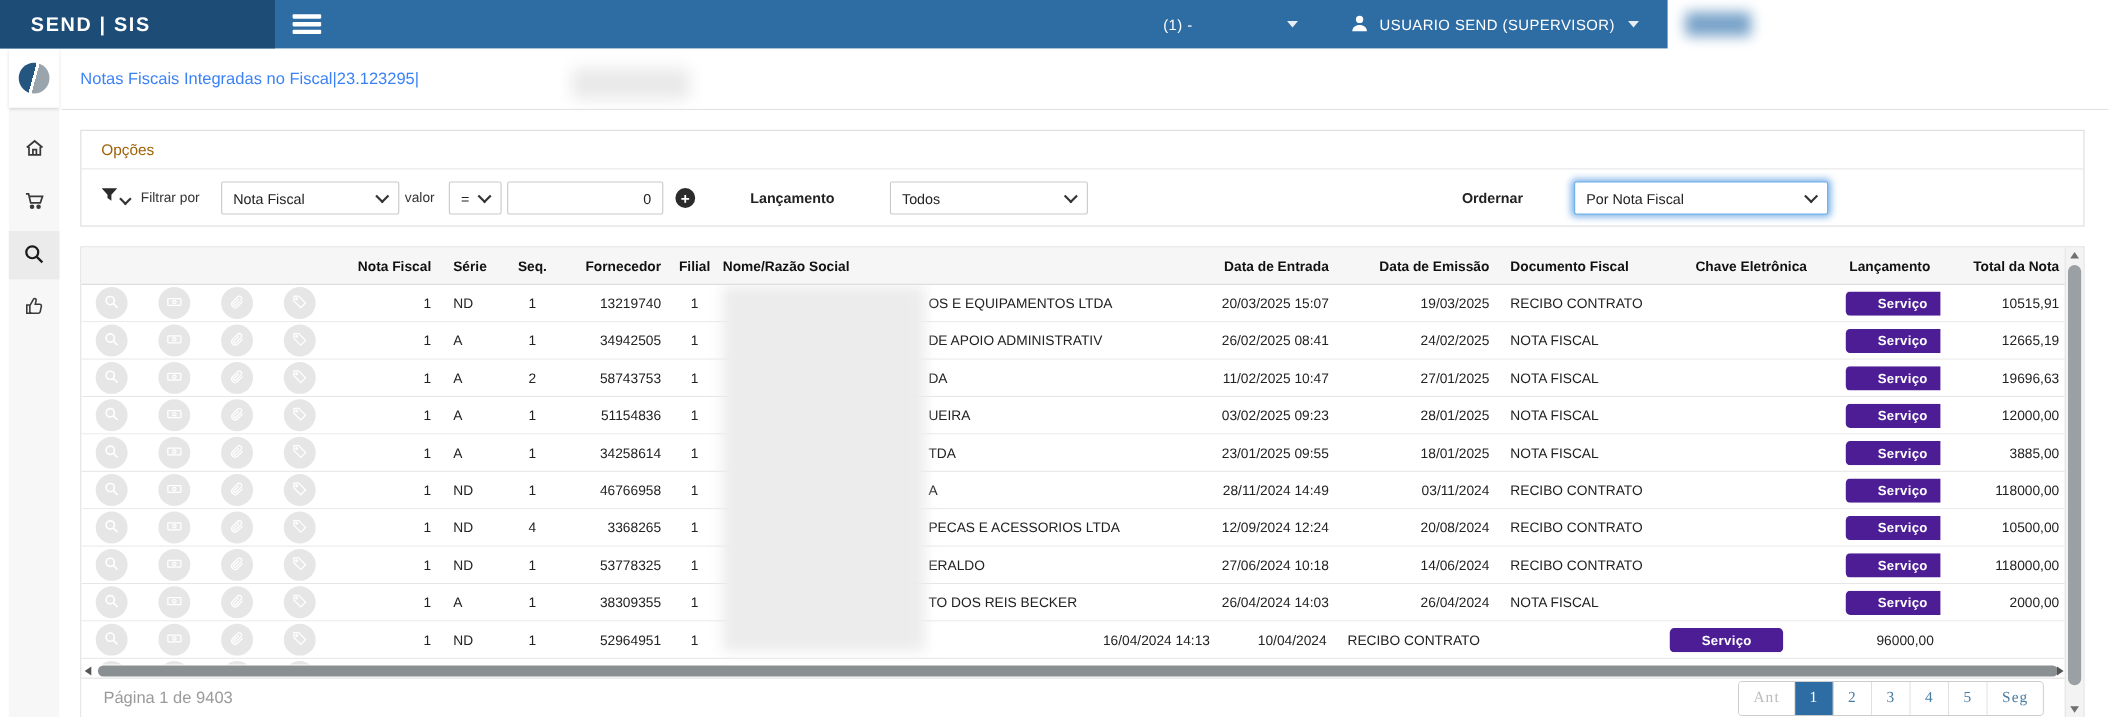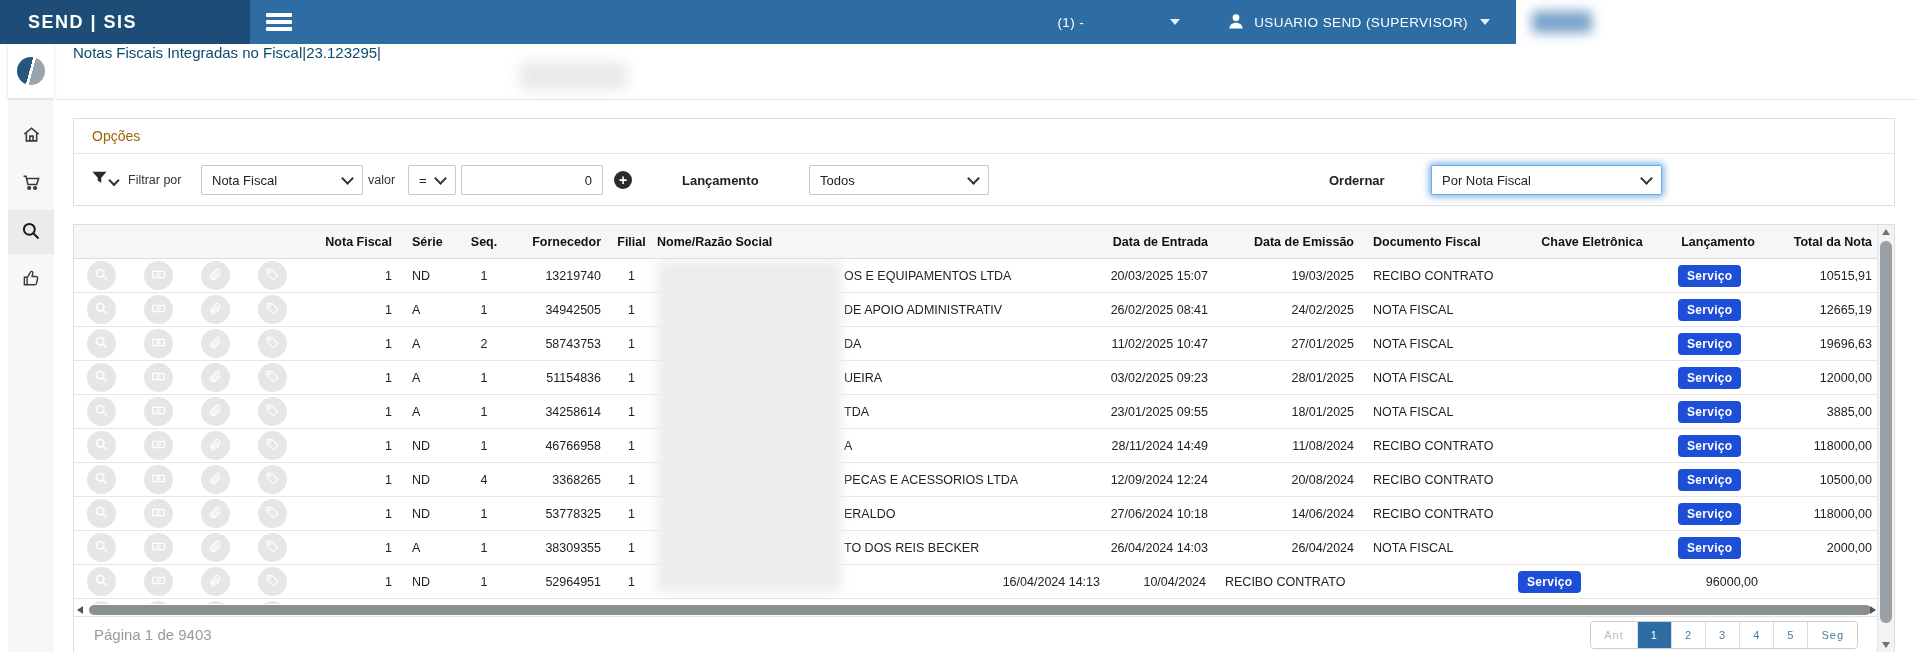--- a/index.html
+++ b/index.html
@@ -29,21 +29,21 @@
              box-shadow:0 1px 3px rgba(0,0,0,.15)}
   .logo-circle{width:28px;height:28px;border-radius:50%;
                background:linear-gradient(105deg,#24567f 46%,#ffffff 46% 54%,#9aa4ac 54%)}
   .side-icon{width:46px;height:44px;display:flex;align-items:center;justify-content:center;border:none;
              background:transparent;cursor:pointer;margin-top:4px;padding:0}
   .side-icon.first{margin-top:16px}
   .side-icon.active{background:#ebebeb}
 
   
   .titlebar{position:absolute;left:56px;top:44px;width:1861px;height:56px;border-bottom:1px solid #e3e3e3;
-            display:flex;align-items:flex-start;padding-left:17px;font-size:15px;color:#0c4a6e;box-sizing:border-box}
+            display:flex;align-items:center;padding-left:17px;font-size:15px;color:#3b82f6;box-sizing:border-box}
 
   
   .options{position:absolute;left:73px;top:118px;width:1822px;height:88px;border:1px solid #ddd;
            box-sizing:border-box;background:#fff}
   .options-header{height:34px;border-bottom:1px solid #e7e7e7;display:flex;align-items:center;
                   padding-left:18px;font-size:14px;color:#a16207}
   .filter-row{position:relative;height:52px}
   .frow-item{position:absolute;top:50%;transform:translateY(-50%)}
   .lbl{font-size:12.5px;color:#333}
   .lbl-bold{font-size:13px;font-weight:bold;color:#222}
@@ -80,38 +80,38 @@
   .f-nome_visivel{padding-left:190px}
   .thead .f-nome_visivel{padding-left:3px}
   .f-data_entrada{padding-right:6px}
   .f-data_emissao{padding-right:8px}
   .f-documento_fiscal{padding-left:11px}
   .f-total{padding-right:6px}
   .acts{display:flex;align-items:center;padding-left:13px;gap:28px}
   .circle-btn{width:29px;height:29px;border-radius:50%;background:#e6e6e6;display:flex;align-items:center;
               justify-content:center;border:none;padding:0;cursor:pointer;flex:none}
   .circle-btn svg{width:15px;height:15px}
-  .badge{display:inline-block;background:#1d4ed8;color:#fff;font-weight:bold;font-size:12px;
-         padding:4px 9px;border-radius:4px;letter-spacing:.3px;margin-left:6px}
+  .badge{display:inline-block;background:#4c1d95;color:#fff;font-weight:bold;font-size:12px;
+         padding:4px 29px;border-radius:4px;letter-spacing:.3px;margin-left:6px}
   .nome-redact{position:absolute;left:583px;top:1px;width:184px;height:332px;background:#ececec;filter:blur(6px)}
 
   
   .hscroll{position:absolute;left:0;top:379px;width:1804px;height:12px}
   .h-thumb{position:absolute;left:15px;top:1px;width:1782px;height:10px;background:#8a8f92;border-radius:5px;cursor:pointer}
   .h-arrow{position:absolute;top:2px;width:0;height:0;border-top:4px solid transparent;border-bottom:4px solid transparent}
   .h-left{left:3px;border-right:6px solid #555}
   .h-right{right:2px;border-left:6px solid #555}
 
   
   .pfooter{position:absolute;left:0;top:391px;width:1804px;height:36px;border-top:1px solid #e2e2e2;
            display:flex;align-items:center;justify-content:space-between;padding:0 20px;box-sizing:border-box;background:#fff}
   .page-info{font-size:15px;color:#9a9a9a}
   .pager{display:flex;border:1px solid #ccc;border-radius:4px;overflow:hidden}
-  .pbtn{min-width:18px;padding:7px 13px;font-size:11px;color:#4a7da3;background:#fff;border:none;
-        border-right:1px solid #ddd;letter-spacing:1px;cursor:pointer;font-family:Liberation Sans, sans-serif}
+  .pbtn{min-width:18px;padding:7px 13px;font-size:14px;color:#4a7da3;background:#fff;border:none;
+        border-right:1px solid #ddd;letter-spacing:1px;cursor:pointer;font-family:Liberation Serif, serif}
   .pbtn:last-child{border-right:none}
   .pbtn.active{background:#2E6DA4;color:#fff}
   .pbtn.disabled{color:#bcbcbc}
 
   
   .vscroll{position:absolute;top:0;right:0;width:16px;height:427px;background:#f3f3f3;border-left:1px solid #e5e5e5}
   .v-arrow{position:absolute;left:4px;width:0;height:0;border-left:4px solid transparent;border-right:4px solid transparent;cursor:pointer}
   .v-up{top:4px;border-bottom:6px solid #707070}
   .v-down{bottom:4px;border-top:6px solid #707070}
   .v-thumb{position:absolute;top:16px;left:2px;width:12px;height:382px;background:#9aa0a3;border-radius:6px;cursor:pointer}
@@ -515,21 +515,21 @@
       </span>
     </button>
   </div>
 <div class="td a-r f-nota_fiscal">1</div>
           <div class="td a-l f-serie">ND</div>
           <div class="td a-c f-seq">1</div>
           <div class="td a-r f-fornecedor">46766958</div>
           <div class="td a-c f-filial">1</div>
           <div class="td a-l f-nome_visivel">A</div>
           <div class="td a-r f-data_entrada">28/11/2024 14:49</div>
-          <div class="td a-r f-data_emissao">11/08/2024</div>
+          <div class="td a-r f-data_emissao">03/11/2024</div>
           <div class="td a-l f-documento_fiscal">RECIBO CONTRATO</div>
           <div class="td a-c f-chave_eletronica"></div>
           <div class="td a-l f-lancamento"><span class="badge">Serviço</span></div>
           <div class="td a-r f-total">118000,00</div>
         </div>
         <div class="tr grid-row">
   <div class="acts">
     <button class="circle-btn">
       <span>
         <svg viewBox="0 0 24 24" fill="none" stroke="#fff" stroke-width="2.4">

